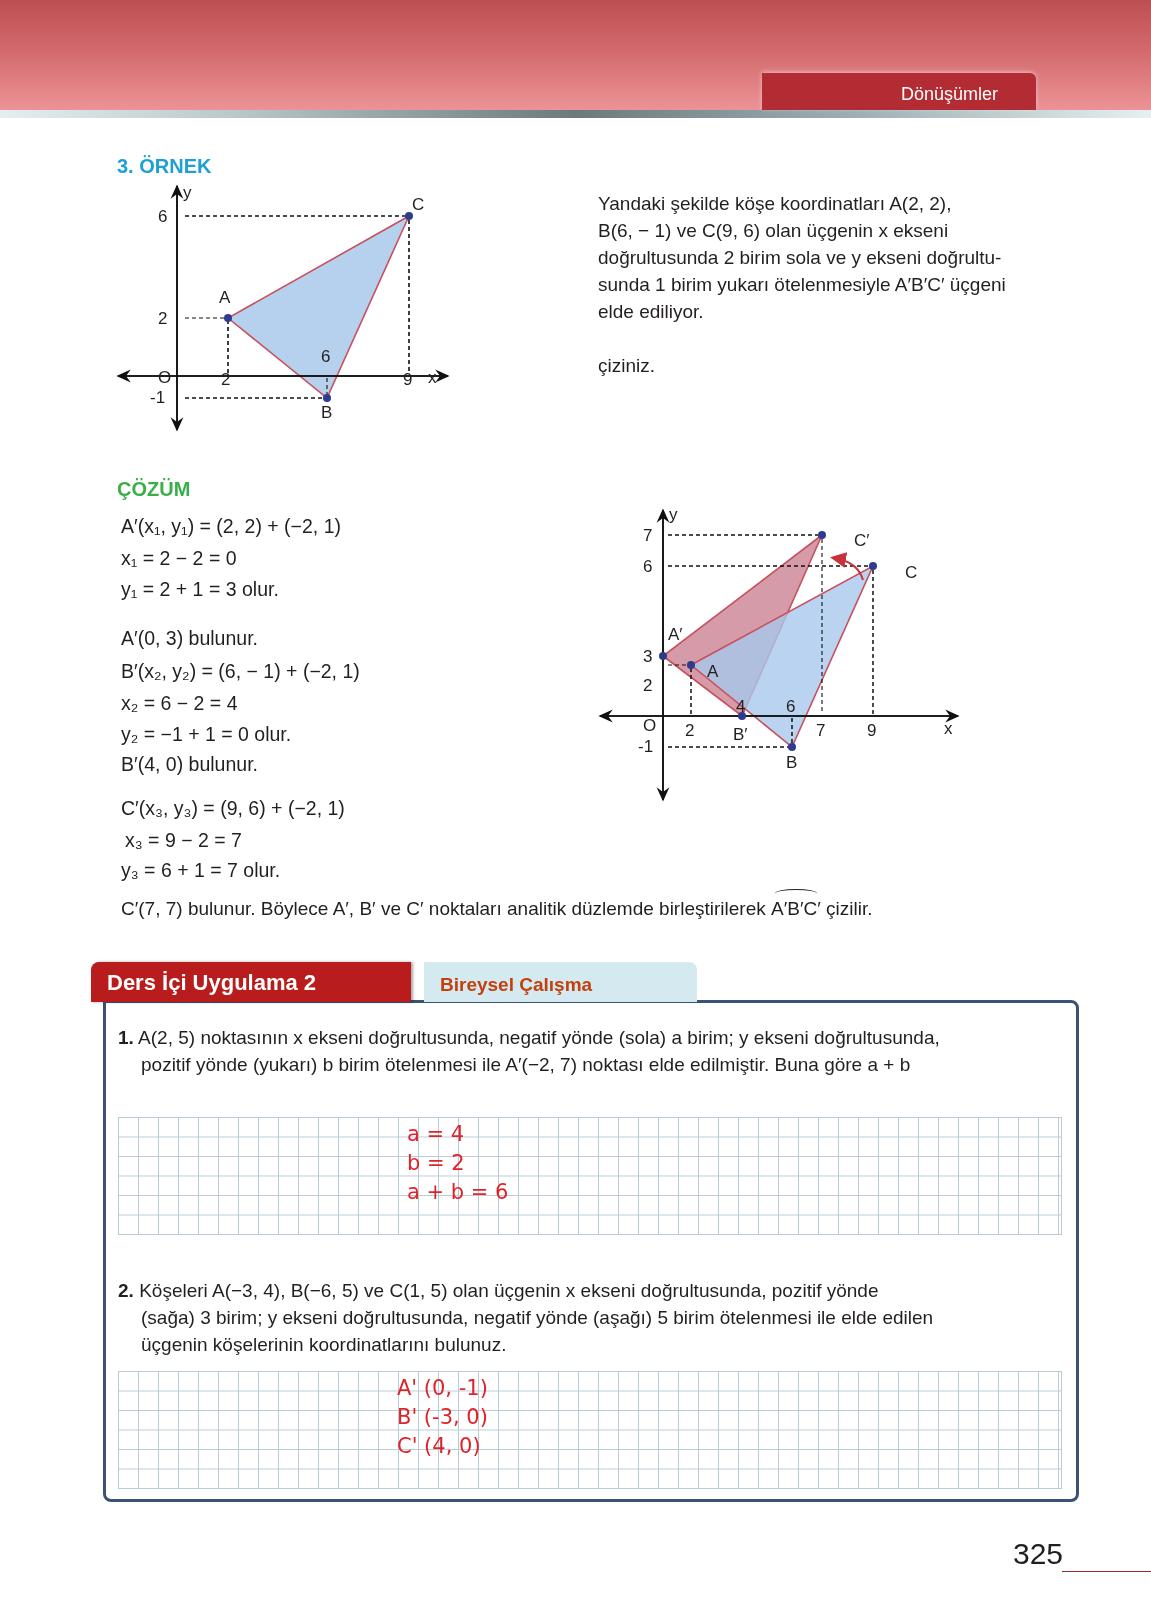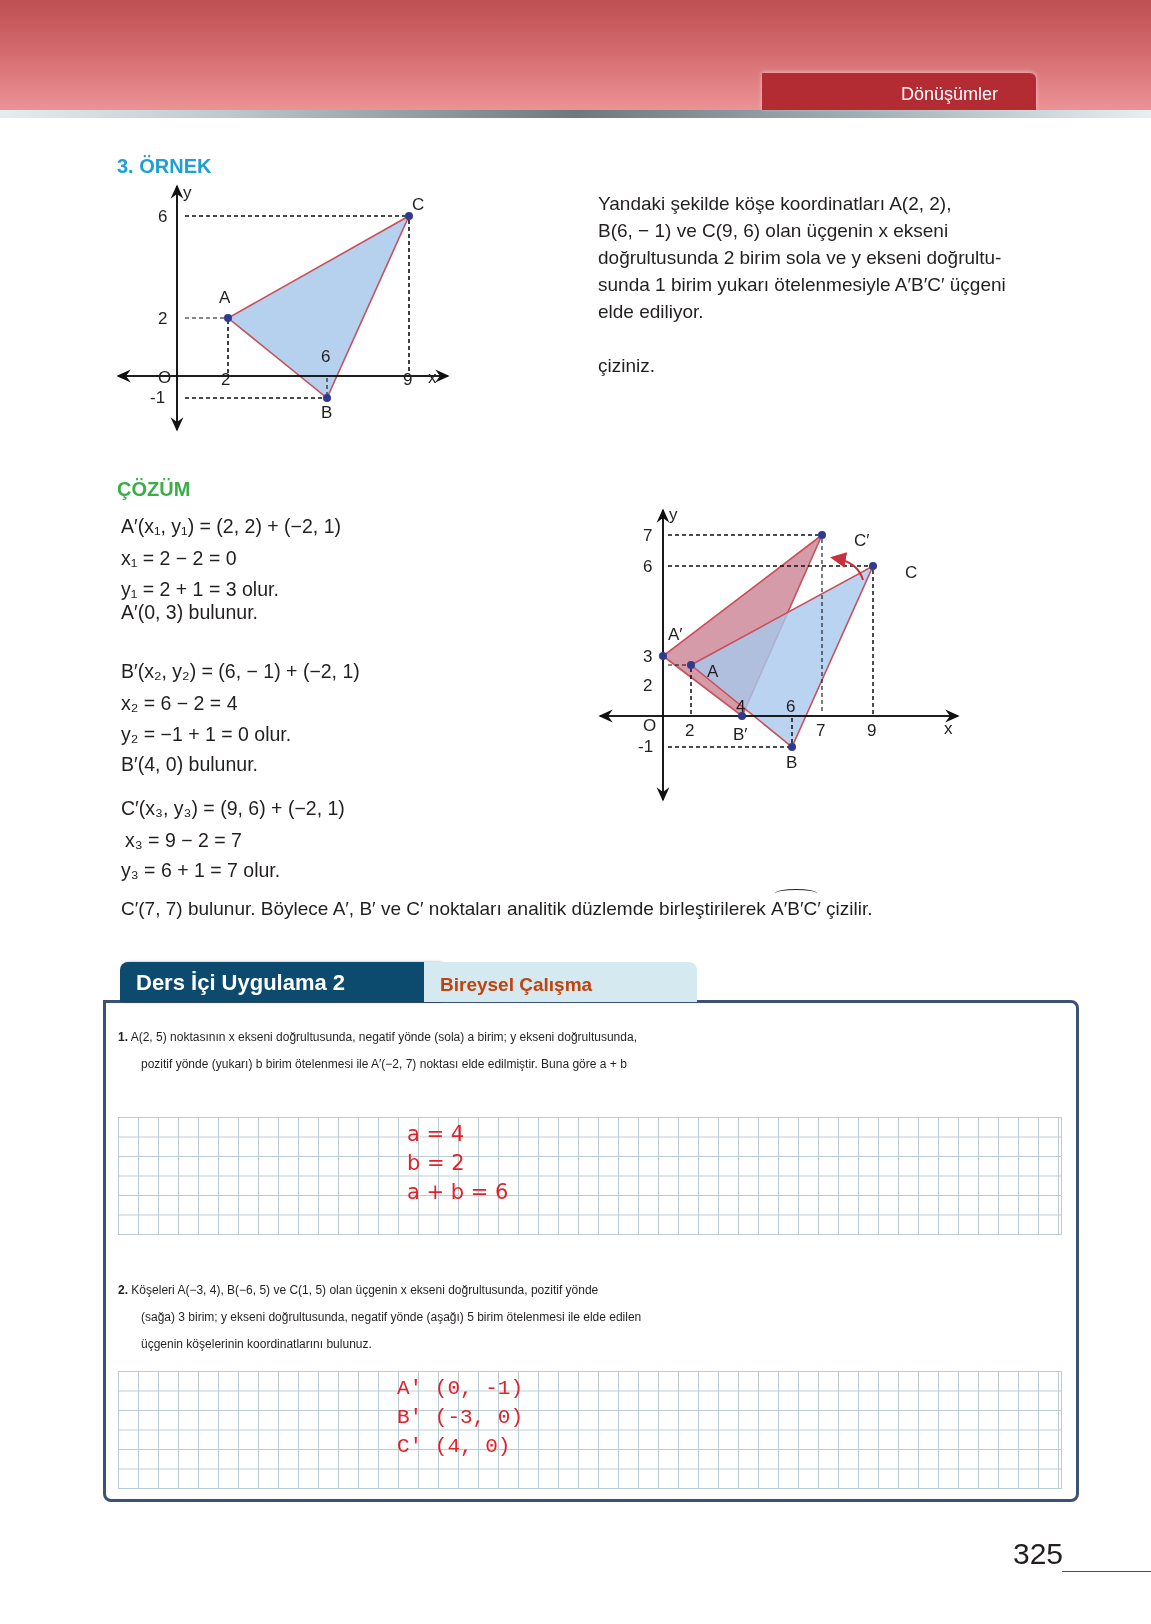--- a/index.html
+++ b/index.html
@@ -23,35 +23,35 @@
   .chapter-tab span {
     position: absolute; right: 38px; top: 11px; color: #fff; font-size: 18px;
   }
   .abs { position: absolute; }
   .example-title { left: 117px; top: 155px; font-size: 20px; font-weight: bold; color: #1ea0d6; }
   .solution-title { left: 117px; top: 478px; font-size: 20px; font-weight: bold; color: #3cae49; }
   .para { font-size: 19px; line-height: 27px; color: #231f20; }
   .eq { font-size: 19.5px; line-height: 31px; white-space: nowrap; }
   .graph { position: absolute; }
   .activity-tab-left {
-    position: absolute; left: 120px; top: 962px; width: 320px; height: 40px;
-    background: #0c4a6e; border-radius: 8px 0 0 0;
+    position: absolute; left: 91px; top: 962px; width: 320px; height: 40px;
+    background: #b91c1c; border-radius: 8px 0 0 0;
     box-shadow: 2px 0 3px rgba(0,0,0,0.35);
   }
   .activity-tab-left span { position: absolute; left: 16px; top: 8px; color: #fff; font-size: 22px; font-weight: bold; }
   .activity-tab-right {
     position: absolute; left: 424px; top: 962px; width: 273px; height: 40px;
     background: #d4eaf0; border-radius: 0 8px 0 0;
   }
   .activity-tab-right span { position: absolute; left: 16px; top: 12px; color: #c2410c; font-size: 19px; font-weight: bold; }
   .activity-box {
     position: absolute; left: 103px; top: 1000px; width: 976px; height: 502px;
     border: 3px solid #3b5277; border-radius: 0 8px 8px 8px; box-sizing: border-box; background: #fff;
   }
-  .question { position: absolute; font-size: 12px; line-height: 27px; }
+  .question { position: absolute; font-size: 19px; line-height: 27px; }
   .q-num { font-weight: bold; }
   .grid {
     position: absolute;
     background-color: #fff;
     background-image:
       linear-gradient(to right, #b9ccd6 1px, transparent 1px),
       linear-gradient(to bottom, #b9ccd6 1px, transparent 1px);
     background-size: 20px 19.5px;
     border-right: 1px solid #b9ccd6; border-bottom: 1px solid #b9ccd6;
   }
@@ -123,21 +123,21 @@
 </div>
 <div class="abs para" style="left:598px; top:352px; width:480px;">
   <div>çiziniz.</div>
 </div>
 
 <div class="abs solution-title">ÇÖZÜM</div>
 
 <div class="abs eq" style="left:121px; top:511px;">A′(x₁, y₁) = (2, 2) + (−2, 1)</div>
 <div class="abs eq" style="left:121px; top:543px;">x₁ = 2 − 2 = 0</div>
 <div class="abs eq" style="left:121px; top:574px;">y₁ = 2 + 1 = 3 olur.</div>
-<div class="abs eq" style="left:121px; top:597px;">A′(0, 3)  bulunur.</div>
+<div class="abs eq" style="left:121px; top:623px;">A′(0, 3)  bulunur.</div>
 <div class="abs eq" style="left:121px; top:656px;">B′(x₂, y₂) = (6, − 1) + (−2, 1)</div>
 <div class="abs eq" style="left:121px; top:688px;">x₂ = 6 − 2 = 4</div>
 <div class="abs eq" style="left:121px; top:719px;">y₂ = −1 + 1 = 0 olur.</div>
 <div class="abs eq" style="left:121px; top:749px;">B′(4, 0) bulunur.</div>
 <div class="abs eq" style="left:121px; top:793px;">C′(x₃, y₃) = (9, 6) + (−2, 1)</div>
 <div class="abs eq" style="left:125px; top:825px;">x₃ = 9 − 2 = 7</div>
 <div class="abs eq" style="left:121px; top:855px;">y₃ = 6 + 1 = 7 olur.</div>
 
 <div class="abs eq" style="left:121px; top:893px; font-size:19px;">
   <span>C′(7, 7) bulunur. Böylece  A′, B′ ve C′  noktaları analitik  düzlemde birleştirilerek </span><span style="position:relative; display:inline-block;"><span style="position:absolute; left:4px; right:4px; top:-4px; height:8px; border-top:1.5px solid #231f20; border-radius:50% 50% 0 0;"></span><span>A′B′C′</span></span><span> çizilir.</span>
@@ -224,20 +224,20 @@
   <div>b = 2</div>
   <div>a + b = 6</div>
 </div>
 
 <div class="question" style="left:118px; top:1277px; width:940px;">
   <div style="white-space:nowrap;"><span class="q-num">2.</span> <span>Köşeleri  A(−3, 4), B(−6, 5)  ve  C(1, 5)  olan üçgenin x ekseni doğrultusunda, pozitif yönde</span></div>
   <div style="padding-left:23px; white-space:nowrap;">(sağa) 3 birim; y ekseni doğrultusunda, negatif yönde (aşağı) 5 birim ötelenmesi ile elde edilen</div>
   <div style="padding-left:23px;">üçgenin köşelerinin koordinatlarını bulunuz.</div>
 </div>
 <div class="grid" style="left:118px; top:1371px; width:943px; height:117px;"></div>
-<div class="answer" style="left:397px; top:1374px;font-family:Liberation Mono, monospace;">
+<div class="answer" style="left:397px; top:1374px;">
   <div>A' (0, -1)</div>
   <div>B' (-3, 0)</div>
   <div>C' (4, 0)</div>
 </div>
 
 <div class="page-number">325</div>
 <div class="page-line"></div>
 
 </body></html>

